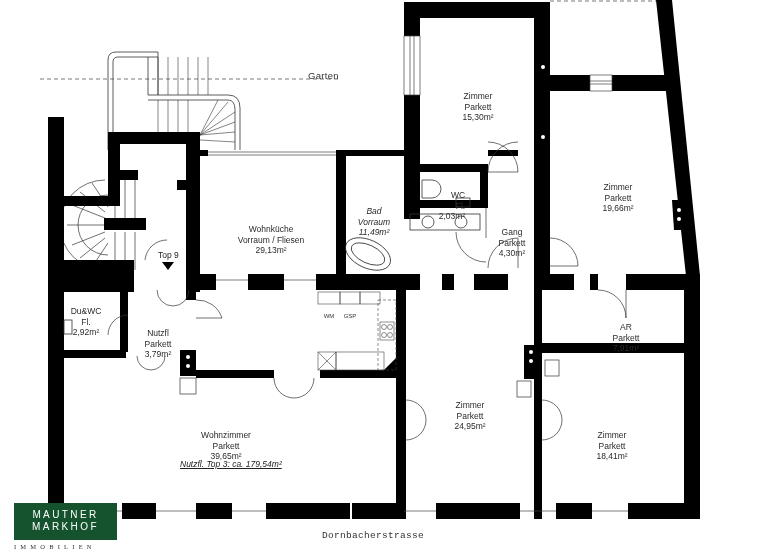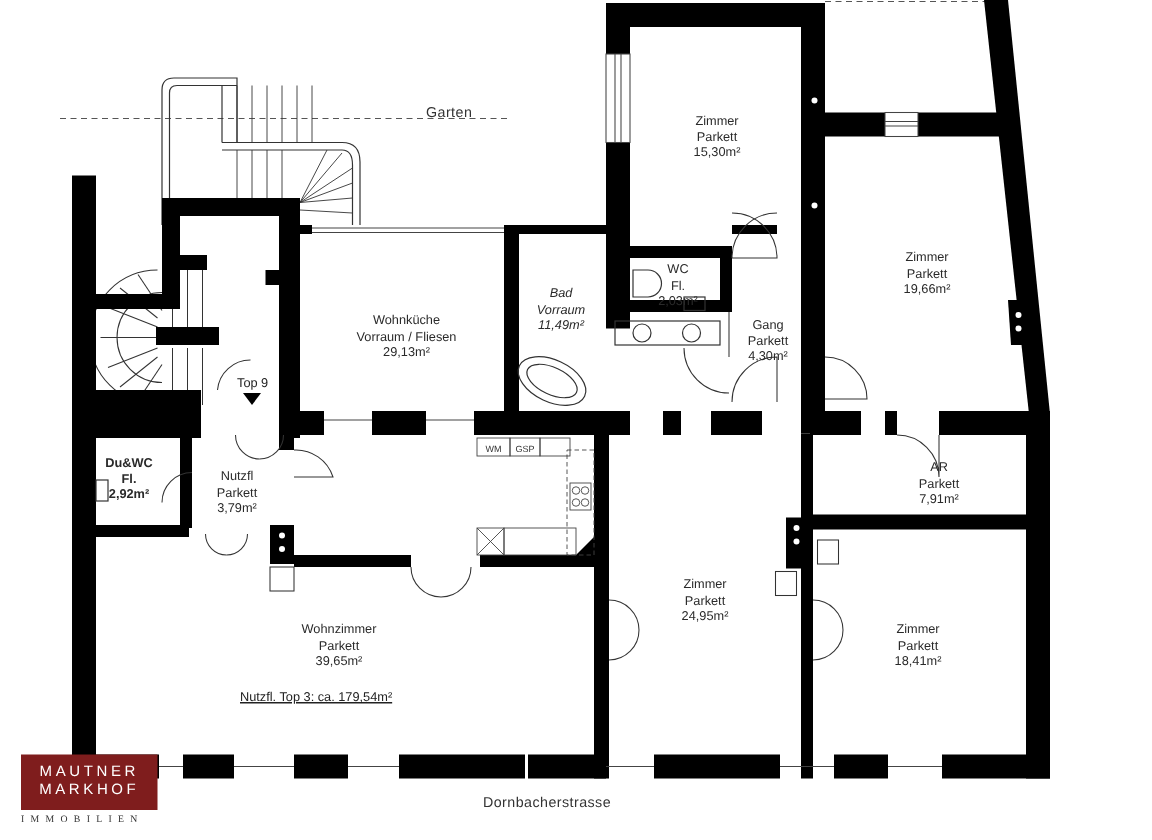--- a/index.html
+++ b/index.html
@@ -1,25 +1,25 @@
 <!DOCTYPE html>
 <html><head>
 <meta charset="utf-8">
 <style>
   html, body { margin:0; padding:0; background:#ffffff; }
   body { width:768px; height:560px; position:relative; overflow:hidden; font-family:"Liberation Sans", sans-serif; }
   #plan { position:absolute; left:0; top:0; width:768px; height:560px; }
-  .lbl { position:absolute; text-align:center; color:#2a2a2a; font-size:8.5px; line-height:10.5px; white-space:nowrap; transform:translateX(-50%); }
+  .lbl { position:absolute; text-align:center; color:#2a2a2a; font-size:8.5px; line-height:10.5px; white-space:nowrap; transform:translateX(-50%);margin-top:16px; }
   .lbl span { display:block; }
   .small { font-size:6px; color:#333; }
-  .garden { position:absolute; left:284px; top:70px; font-size:9.5px; color:#333; letter-spacing:0.3px; }
-  .street { position:absolute; left:322px; top:530px; font-size:9.5px; color:#333; letter-spacing:0.3px; }
-  .total { position:absolute; left:160px; top:459px; font-size:8.5px; color:#222; text-decoration:underline; white-space:nowrap; }
+  .garden { position:absolute; left:308px; top:70px; font-size:9.5px; color:#333; letter-spacing:0.3px; }
+  .street { position:absolute; left:322px; top:530px; font-size:9.5px; color:#333; letter-spacing:0.3px;font-family:Liberation Mono, monospace; }
+  .total { position:absolute; left:180px; top:459px; font-size:8.5px; color:#222; text-decoration:underline; white-space:nowrap;font-style:italic; }
   .top3 { position:absolute; left:158px; top:250px; font-size:8.5px; color:#222; }
-  .logo { position:absolute; left:14px; top:503px; width:91px; height:37px; background:#7f1d1d; color:#fff; font-size:10px; letter-spacing:2.4px; line-height:12px; text-align:center; padding-top:6px; box-sizing:border-box; }
+  .logo { position:absolute; left:14px; top:503px; width:103px; height:37px; background:#14532d; color:#fff; font-size:10px; letter-spacing:2.4px; line-height:12px; text-align:center; padding-top:6px; box-sizing:border-box; }
   .logo span { display:block; }
   .logo-sub { position:absolute; left:14px; top:543px; width:95px; font-family:"Liberation Serif", serif; font-size:6.5px; letter-spacing:4.2px; color:#333; }
 </style>
 </head>
 <body>
 
 <svg id="plan" viewBox="0 0 768 560" xmlns="http://www.w3.org/2000/svg">
 
   <line x1="40" y1="79" x2="340" y2="79" stroke="#555" stroke-width="0.8" stroke-dasharray="4,3"></line>
   <line x1="550" y1="1" x2="660" y2="1" stroke="#555" stroke-width="0.8" stroke-dasharray="4,3"></line>
@@ -238,36 +238,36 @@
 <div class="lbl" style="left:618px; top:166px;">
   <span>Zimmer</span>
     <span>Parkett</span>
     <span>19,66m²</span>
 </div>
 <div class="lbl" style="left:374px; top:190px;font-style:italic;">
   <span>Bad</span>
     <span>Vorraum</span>
     <span>11,49m²</span>
 </div>
-<div class="lbl" style="left:452px; top:174px;">
+<div class="lbl" style="left:452px; top:174px;text-align:right;">
   <span>WC</span>
     <span>Fl.</span>
     <span>2,03m²</span>
 </div>
 <div class="lbl" style="left:512px; top:211px;">
   <span>Gang</span>
     <span>Parkett</span>
     <span>4,30m²</span>
 </div>
 <div class="lbl" style="left:271px; top:208px;">
   <span>Wohnküche</span>
     <span>Vorraum / Fliesen</span>
     <span>29,13m²</span>
 </div>
-<div class="lbl" style="left:86px; top:303px;font-weight:bold;">
+<div class="lbl" style="left:86px; top:290px;">
   <span>Du&amp;WC</span>
     <span>Fl.</span>
     <span>2,92m²</span>
 </div>
 <div class="lbl" style="left:158px; top:312px;">
   <span>Nutzfl</span>
     <span>Parkett</span>
     <span>3,79m²</span>
 </div>
 <div class="lbl" style="left:626px; top:306px;">

